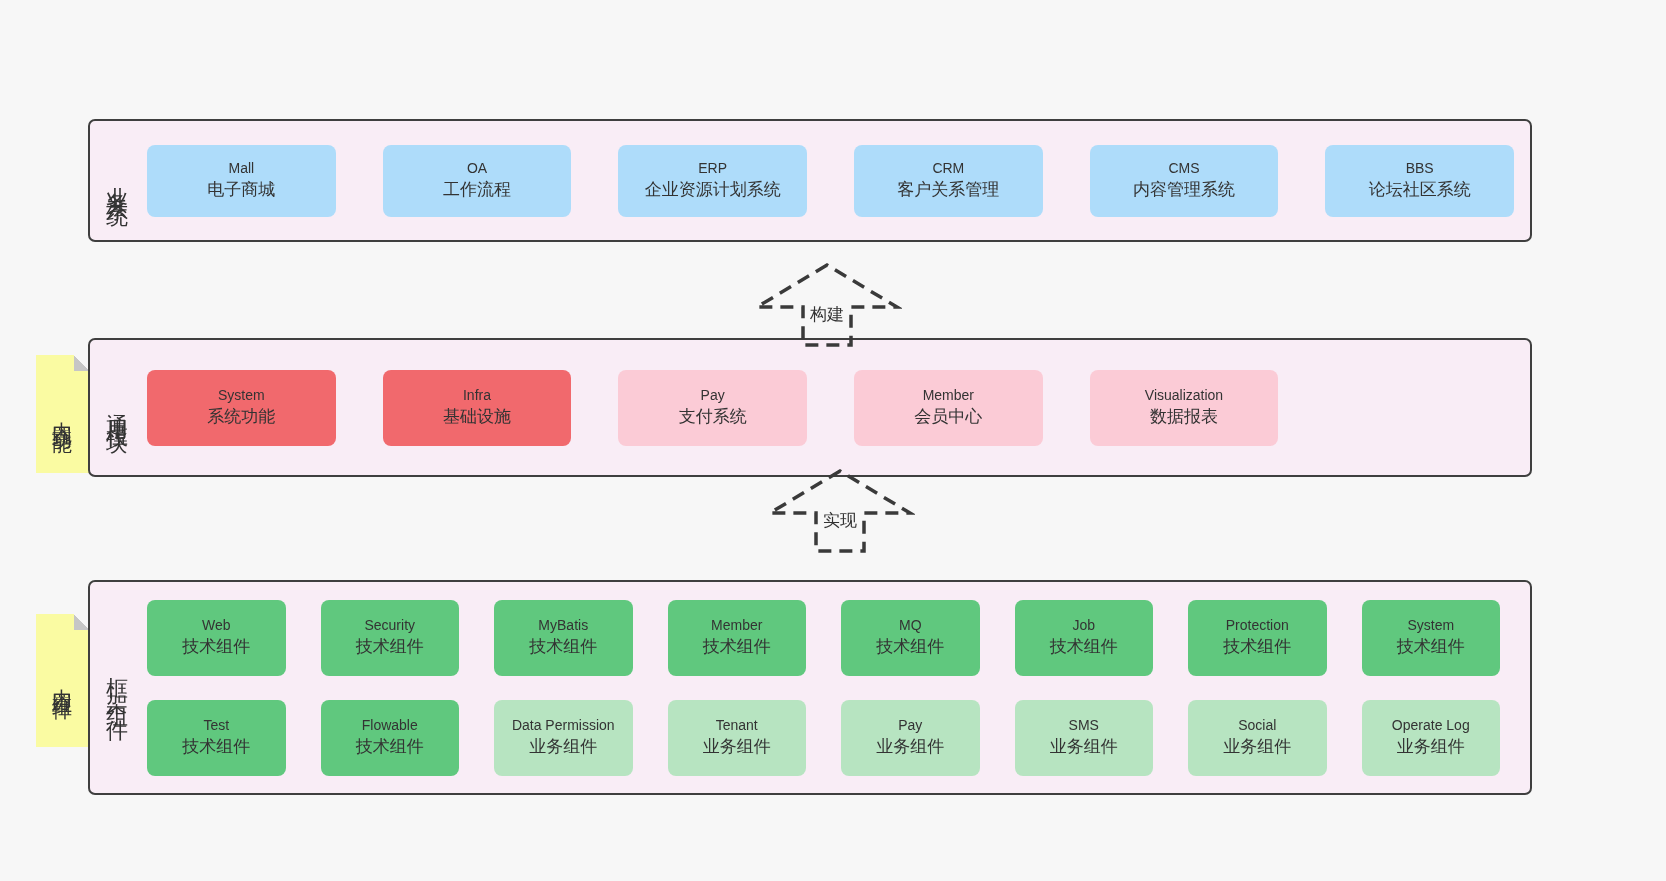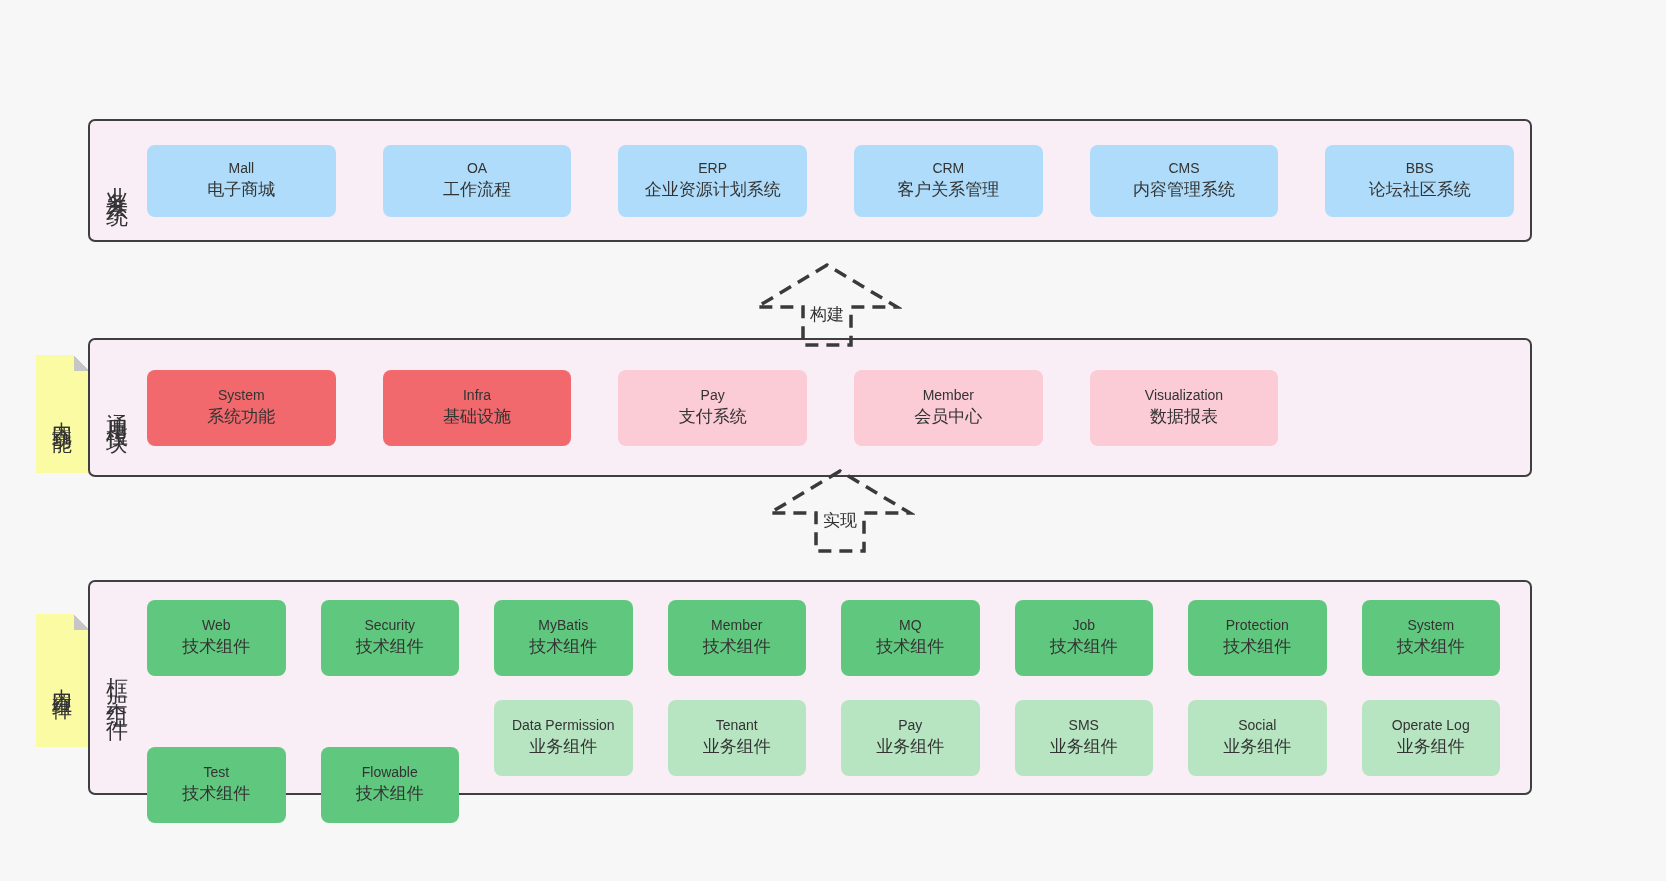--- a/index.html
+++ b/index.html
@@ -43,21 +43,21 @@
     color:var(--text);line-height:1.38;padding:4px 6px;
   }
   #sec-0 .box{height:72px;}
   #sec-1 .box{height:76px;}
   #sec-2 .box{height:76px;}
   .bt{font-size:14px;}
   .bs{font-size:17px;}
   .v-blue{background:var(--blue);}
   .v-red{background:var(--red);}
   .v-pink{background:var(--pink);}
-  .v-green-dark{background:var(--green_dark);margin-top:47px;}
+  .v-green-dark{background:var(--green_dark);}
   .v-green-light{background:var(--green_light);}
 
   .sticky{
     position:absolute;width:54px;background:var(--yellow);z-index:0;
     display:flex;align-items:center;justify-content:center;
   }
   #sticky-0{left:36px;top:355px;height:118px;}
   #sticky-1{left:36px;top:614px;height:133px;}
   .sticky::after{
     content:'';position:absolute;top:0;right:0;width:16px;height:16px;

